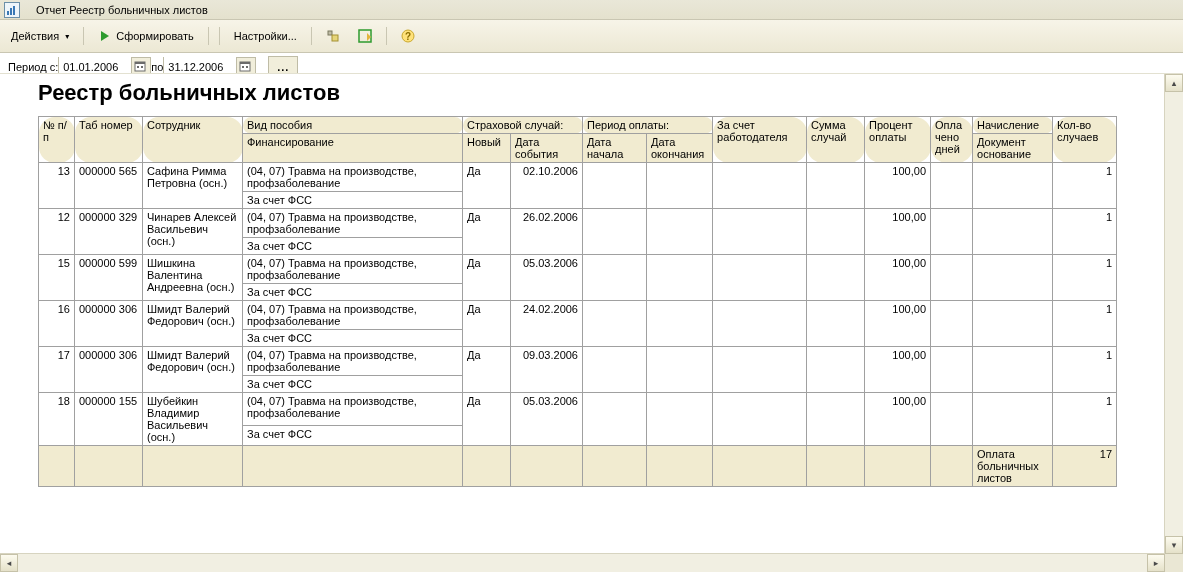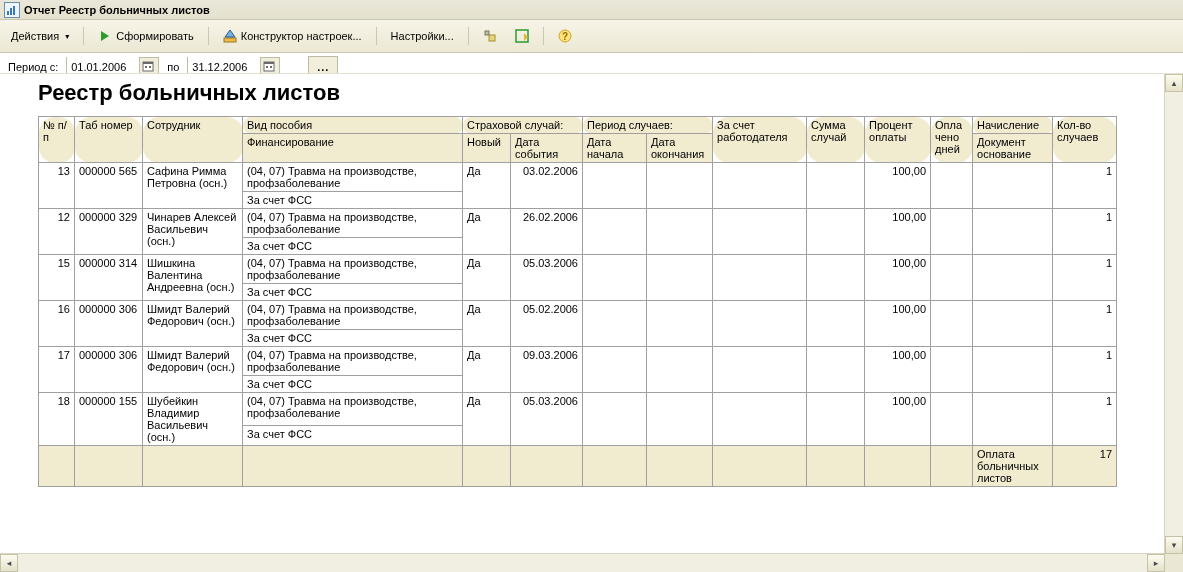--- a/index.html
+++ b/index.html
@@ -23,21 +23,21 @@
   }
   .titlebar .app-icon {
     width: 14px; height: 14px;
     border: 1px solid #6b8fa8;
     background: #eef5fa;
     margin-right: 4px;
     display: inline-flex; align-items: center; justify-content: center;
     font-size: 10px; color: #2a5d83;
     font-family: monospace;
   }
-  .titlebar .title { font-weight: bold; }
+  .titlebar .title { font-weight: normal; margin-left: 12px; }
 
   .toolbar {
     background: linear-gradient(#f7f4e8, #ece8d4);
     border-bottom: 1px solid #c9c6b2;
     height: 24px;
     display: flex;
     align-items: center;
     padding: 16px 4px;
     box-sizing: border-box;
     gap: 4px;
@@ -64,21 +64,20 @@
     font-size: 8px;
     margin-left: 2px;
   }
 
   .paramsbar {
     height: 28px;
     display: flex;
     align-items: center;
     padding: 4px 8px;
     box-sizing: border-box;
-    gap: 8px;
     background: #fff;
     border-bottom: 1px solid #e3e1d1;
   }
   .date-field {
     display: inline-flex;
     align-items: center;
     border: 1px solid #bfbca6;
     height: 18px;
     background: #fff;
   }
@@ -235,29 +234,20 @@
   <span class="tb-sep"></span>
   <span class="tb-btn">
     <span class="ico">
       <svg width="14" height="14" viewBox="0 0 14 14">
           <polygon points="3,2 11,7 3,12" fill="#2e9b2e"></polygon>
         </svg>
     </span>
     <span>Сформировать</span>
   </span>
   <span class="tb-sep"></span>
-  <span class="tb-btn">
-    <span class="ico">
-      <svg width="14" height="14" viewBox="0 0 14 14">
-        <rect x="1" y="9" width="12" height="4" fill="#f2b84b" stroke="#9c7a1e"></rect>
-        <polygon points="7,1 12,8 2,8" fill="#79b0e0" stroke="#2a5d83"></polygon>
-      </svg>
-    </span>
-    <span>Конструктор настроек...</span>
-  </span>
   <span class="tb-sep"></span>
   <span class="tb-btn">
     <span>Настройки...</span>
   </span>
   <span class="tb-sep"></span>
   <span class="tb-btn">
     <span class="ico">
       <svg width="14" height="14" viewBox="0 0 14 14">
         <rect x="2" y="2" width="4" height="4" fill="#bfbca6" stroke="#7a785f"></rect>
         <rect x="6" y="6" width="6" height="6" fill="#e6d57a" stroke="#a39035"></rect>
@@ -346,21 +336,21 @@
         <col style="width:80px">
         <col style="width:64px">
       </colgroup>
       <thead>
         <tr class="hdr-top">
           <th rowspan="3">№ п/п</th>
           <th rowspan="3">Таб номер</th>
           <th rowspan="3">Сотрудник</th>
           <th>Вид пособия</th>
           <th colspan="2">Страховой случай:</th>
-          <th colspan="2">Период случаев:</th>
+          <th colspan="2">Период оплаты:</th>
           <th rowspan="3">За счет работодателя</th>
           <th rowspan="3">Сумма случай</th>
           <th rowspan="3">Процент оплаты</th>
           <th rowspan="3">Опла чено дней</th>
           <th>Начисление</th>
           <th rowspan="3">Кол-во случаев</th>
         </tr>
         <tr>
           <th rowspan="2">Финансирование</th>
           <th rowspan="2">Новый</th>
@@ -372,21 +362,21 @@
         <tr></tr>
       </thead>
       <tbody id="report-body">
 
       <tr class="data-row">
             <td rowspan="2" class="num-col">13</td>
             <td rowspan="2">000000 565</td>
             <td rowspan="2">Сафина Римма Петровна (осн.)</td>
             <td>(04, 07) Травма на производстве, профзаболевание</td>
             <td rowspan="2">Да</td>
-            <td rowspan="2" class="num-col">03.02.2006</td>
+            <td rowspan="2" class="num-col">02.10.2006</td>
             <td rowspan="2"></td>
             <td rowspan="2"></td>
             <td rowspan="2"></td>
             <td rowspan="2"></td>
             <td rowspan="2" class="num-col">100,00</td>
             <td rowspan="2"></td>
             <td rowspan="2"></td>
             <td rowspan="2" class="num-col">1</td>
           </tr>
           <tr class="data-row">
@@ -406,21 +396,21 @@
             <td rowspan="2" class="num-col">100,00</td>
             <td rowspan="2"></td>
             <td rowspan="2"></td>
             <td rowspan="2" class="num-col">1</td>
           </tr>
           <tr class="data-row">
             <td>За счет ФСС</td>
           </tr>
           <tr class="data-row">
             <td rowspan="2" class="num-col">15</td>
-            <td rowspan="2">000000 314</td>
+            <td rowspan="2">000000 599</td>
             <td rowspan="2">Шишкина Валентина Андреевна (осн.)</td>
             <td>(04, 07) Травма на производстве, профзаболевание</td>
             <td rowspan="2">Да</td>
             <td rowspan="2" class="num-col">05.03.2006</td>
             <td rowspan="2"></td>
             <td rowspan="2"></td>
             <td rowspan="2"></td>
             <td rowspan="2"></td>
             <td rowspan="2" class="num-col">100,00</td>
             <td rowspan="2"></td>
@@ -429,21 +419,21 @@
           </tr>
           <tr class="data-row">
             <td>За счет ФСС</td>
           </tr>
           <tr class="data-row">
             <td rowspan="2" class="num-col">16</td>
             <td rowspan="2">000000 306</td>
             <td rowspan="2">Шмидт Валерий Федорович (осн.)</td>
             <td>(04, 07) Травма на производстве, профзаболевание</td>
             <td rowspan="2">Да</td>
-            <td rowspan="2" class="num-col">05.02.2006</td>
+            <td rowspan="2" class="num-col">24.02.2006</td>
             <td rowspan="2"></td>
             <td rowspan="2"></td>
             <td rowspan="2"></td>
             <td rowspan="2"></td>
             <td rowspan="2" class="num-col">100,00</td>
             <td rowspan="2"></td>
             <td rowspan="2"></td>
             <td rowspan="2" class="num-col">1</td>
           </tr>
           <tr class="data-row">

